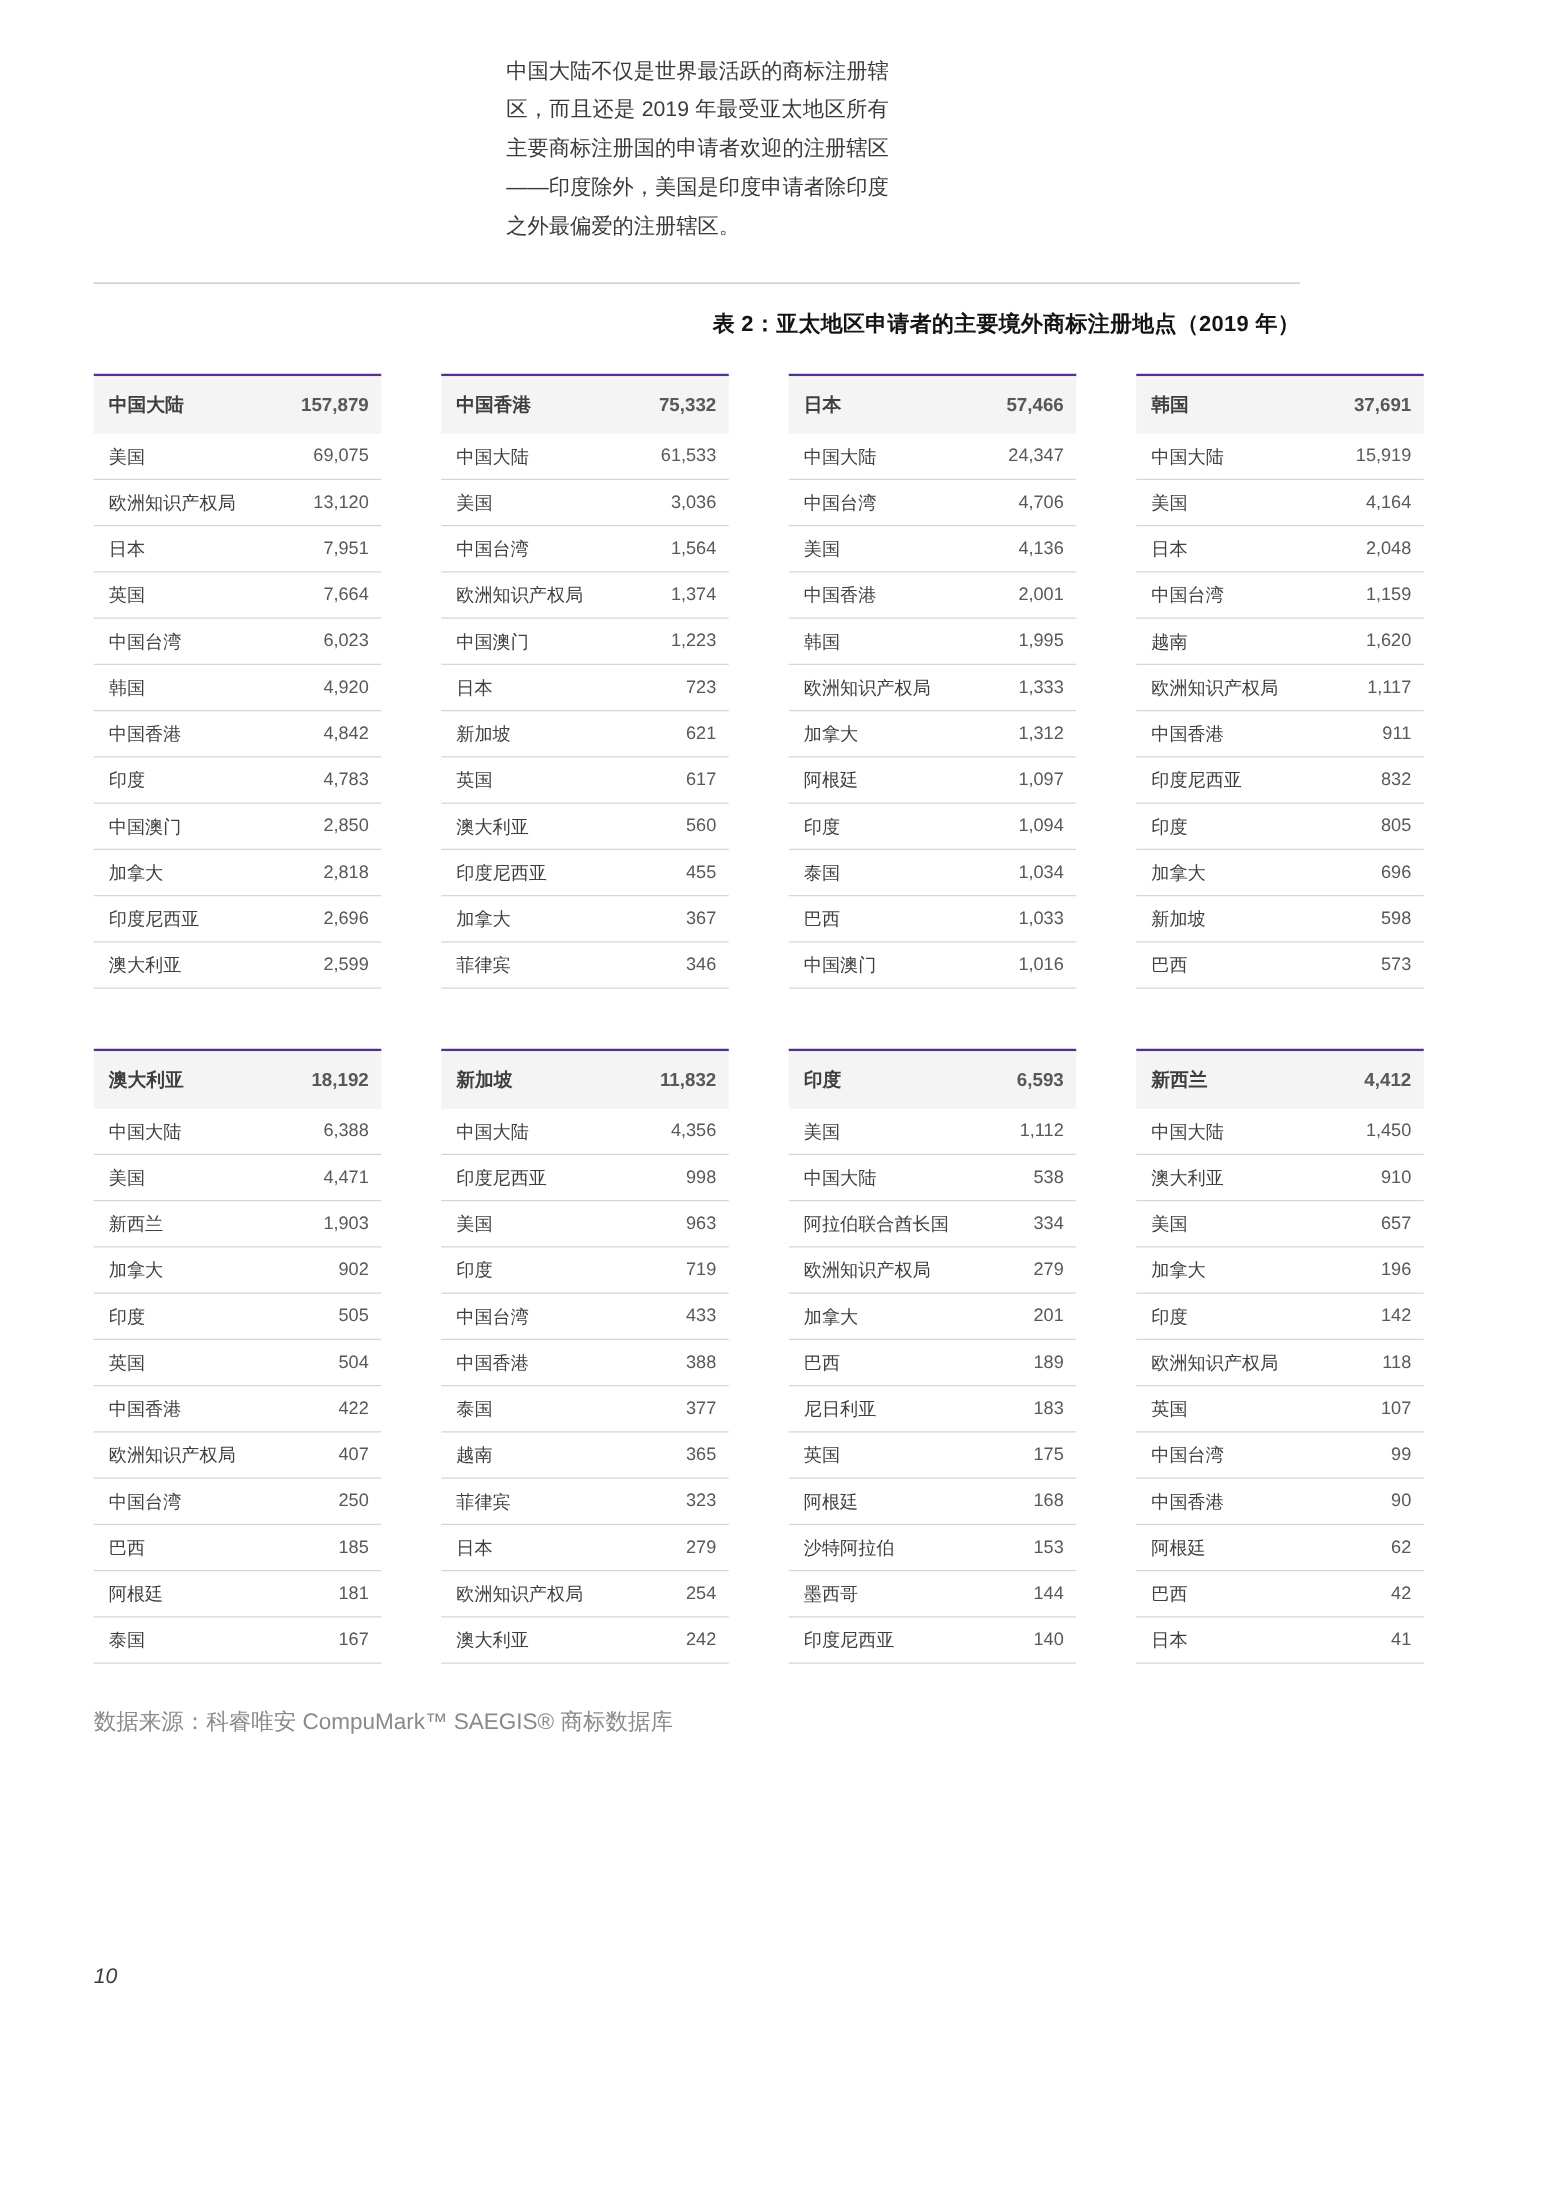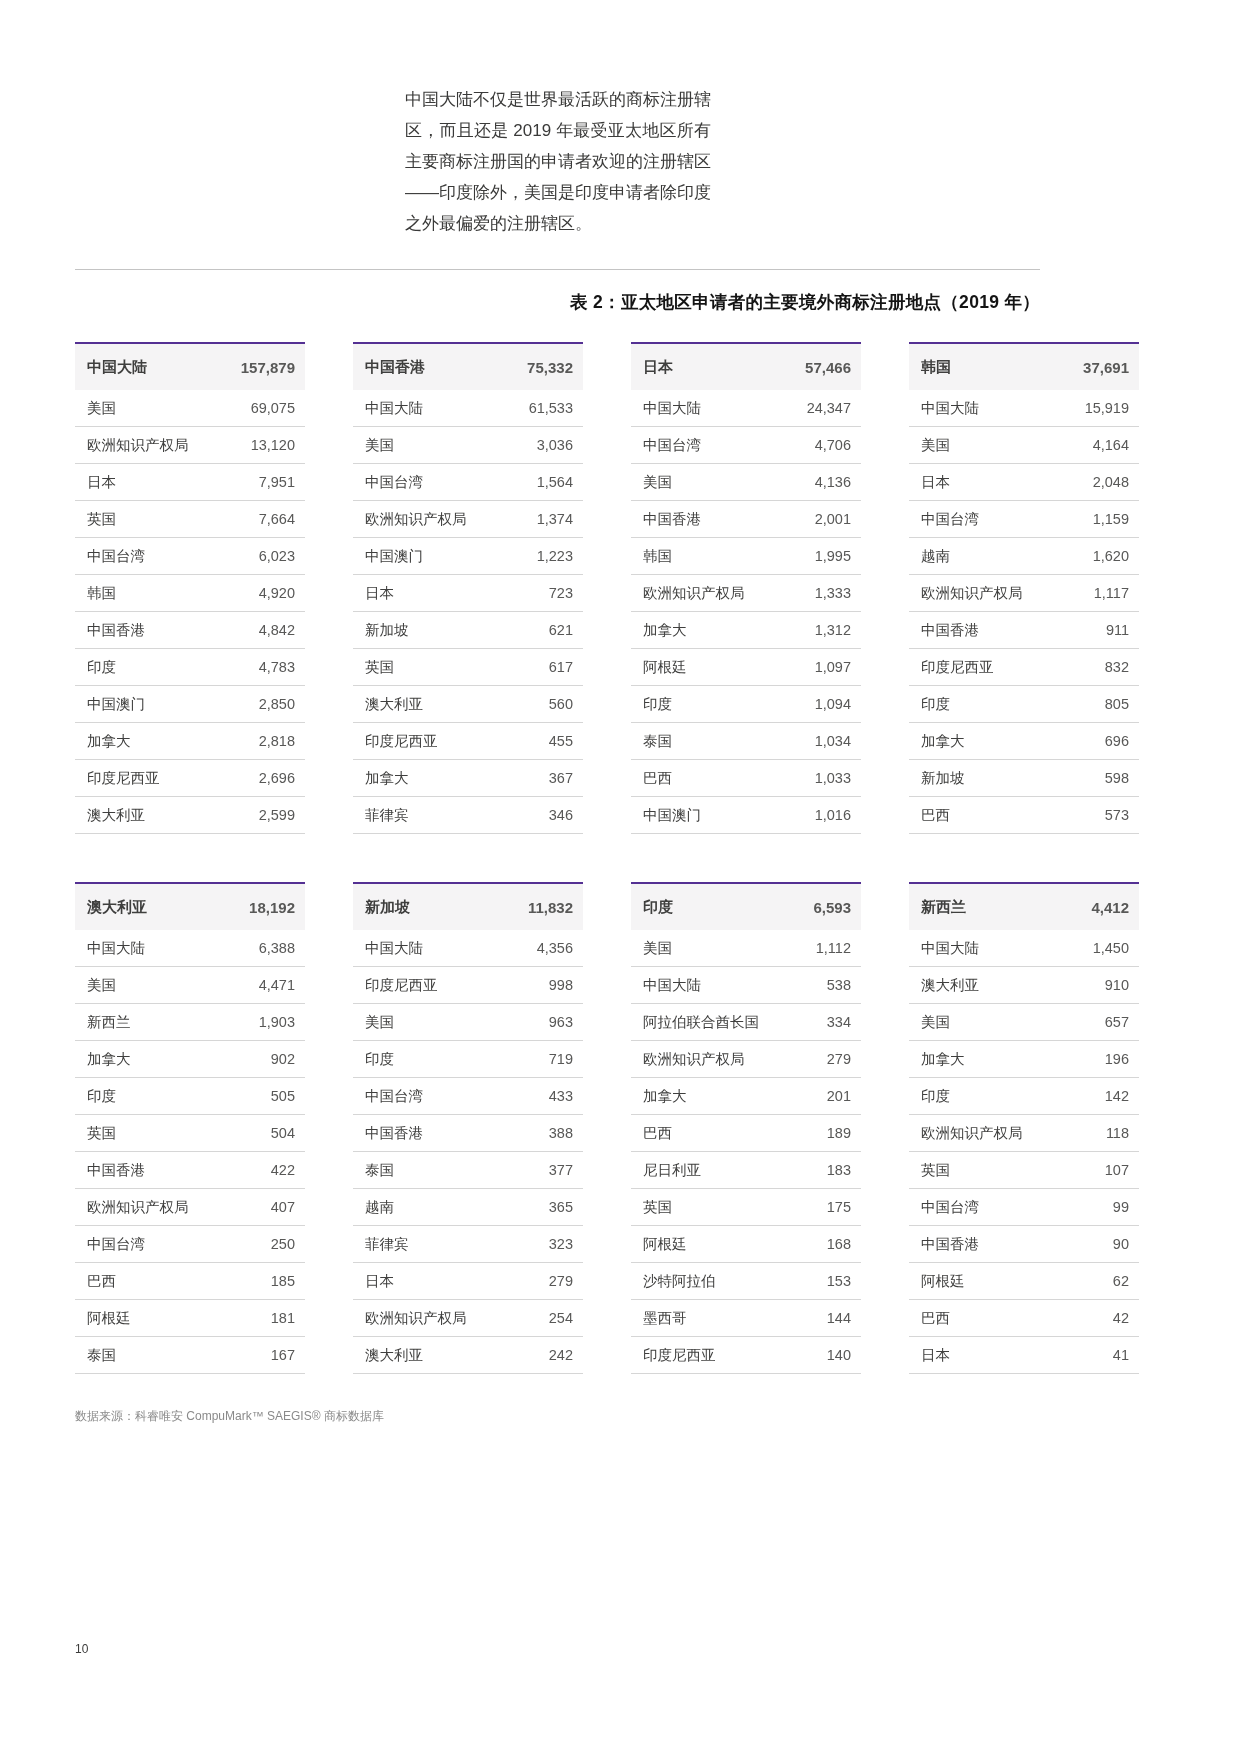--- a/index.html
+++ b/index.html
@@ -8,21 +8,21 @@
   body {
     width: 1240px; height: 1754px;
     background: #ffffff;
     font-family: "Liberation Sans", "DejaVu Sans", sans-serif;
     color: #3c3c3b;
     position: relative;
     overflow: hidden;
   }
   .page { position: absolute; left: 75px; top: 0; width: 965px; }
 
-  .intro { margin-top: 84px; margin-left: 330px; display: flex; gap: 24px; }
+  .intro { margin-top: 41px; margin-left: 330px; display: flex; gap: 24px; }
   .intro .col {
     width: 306px; margin: 0;
     font-size: 17px; line-height: 31px;
     color: #3a3a39; text-align: justify;
   }
 
   .divider { border: none; border-top: 1px solid #c4c4c4; margin: 30px 0 0 0; }
 
   .tbl-title {
     margin: 20px 0 0 0;
@@ -49,25 +49,25 @@
   .row {
     height: 37px;
     display: flex; align-items: center; justify-content: space-between;
     padding: 0 10px 0 12px;
     border-bottom: 1px solid #d6d6d6;
     font-size: 14.5px;
   }
   .lbl { color: #3f3f3e; }
   .val { color: #585857; }
 
-  .source { margin: 34px 0 0 0; font-size: 12px; color: #8a8a8a; }
+  .source { margin: 34px 0 0 0; font-size: 18px; color: #8a8a8a; }
 
   .pageno {
-    position: absolute; left: 75px; top: 1642px;
-    font-size: 12px; color: #3c3c3b;
+    position: absolute; left: 75px; top: 1571px;
+    font-size: 17px; color: #3c3c3b; font-style: italic;
   }
 </style>
 </head>
 <body>
 
 <div class="page">
   <div class="intro">
     <p class="col">中国大陆不仅是世界最活跃的商标注册辖区，而且还是 2019 年最受亚太地区所有主要商标注册国的申请者欢迎的注册辖区——印度除外，美国是印度申请者除印度之外最偏爱的注册辖区。</p>
   </div>
 

